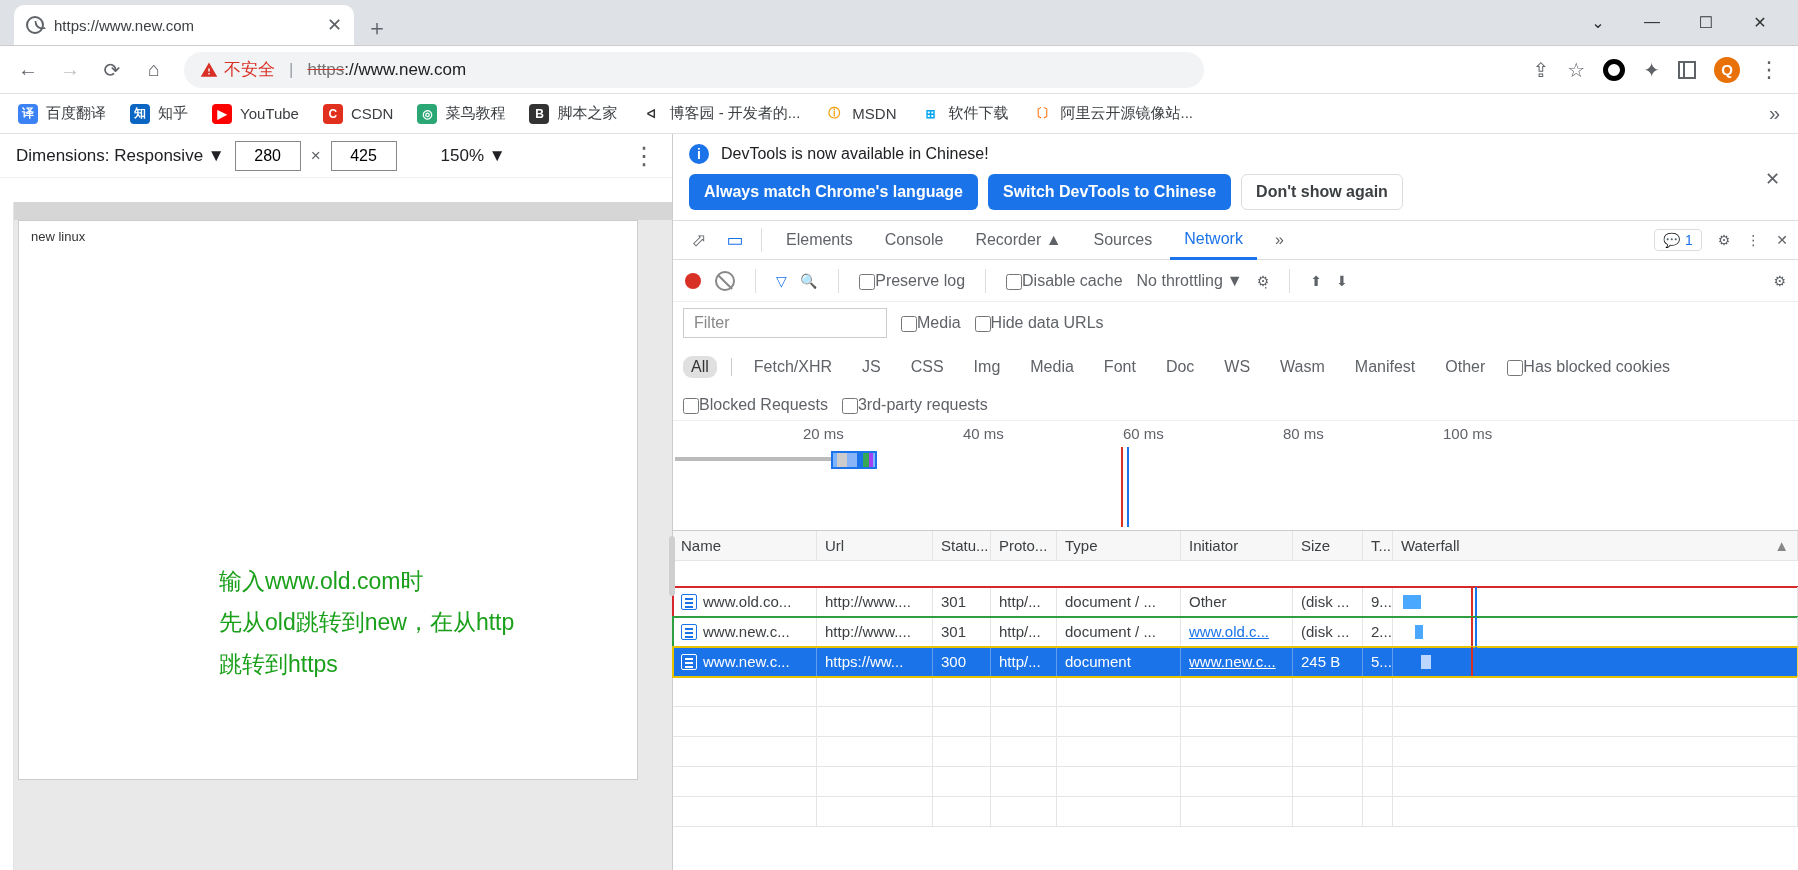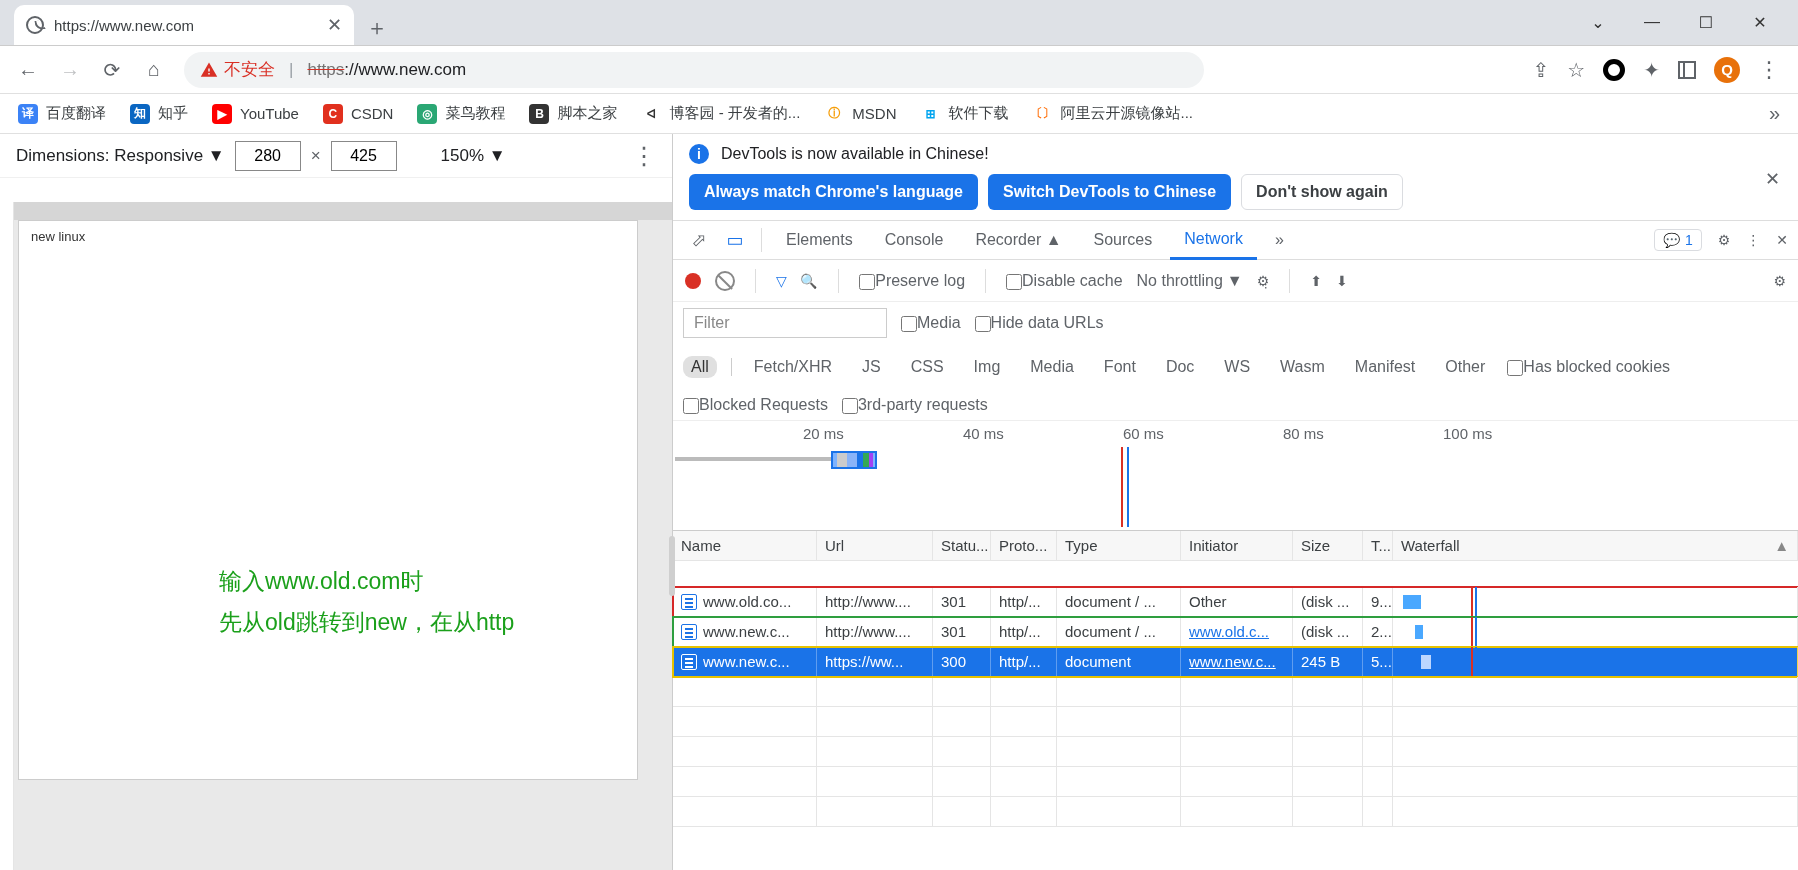--- a/index.html
+++ b/index.html
@@ -218,20 +218,21 @@
       <span class="dotsv">⋮</span>
     </div>
     <div class="viewport-wrap">
       <div class="ruler"></div>
       <div class="vr"></div>
       <div class="page">
         <span>new linux</span>
         <div class="overlay-text">
           <div>输入www.old.com时</div>
           <div>先从old跳转到new，在从http</div>
+          <div>跳转到https</div>
         </div>
       </div>
       <div class="dragbar"></div>
     </div>
   </div>
 
   <div class="right">
     <div class="banner">
       <span class="infoic">i</span>
       <span>DevTools is now available in Chinese!</span>

